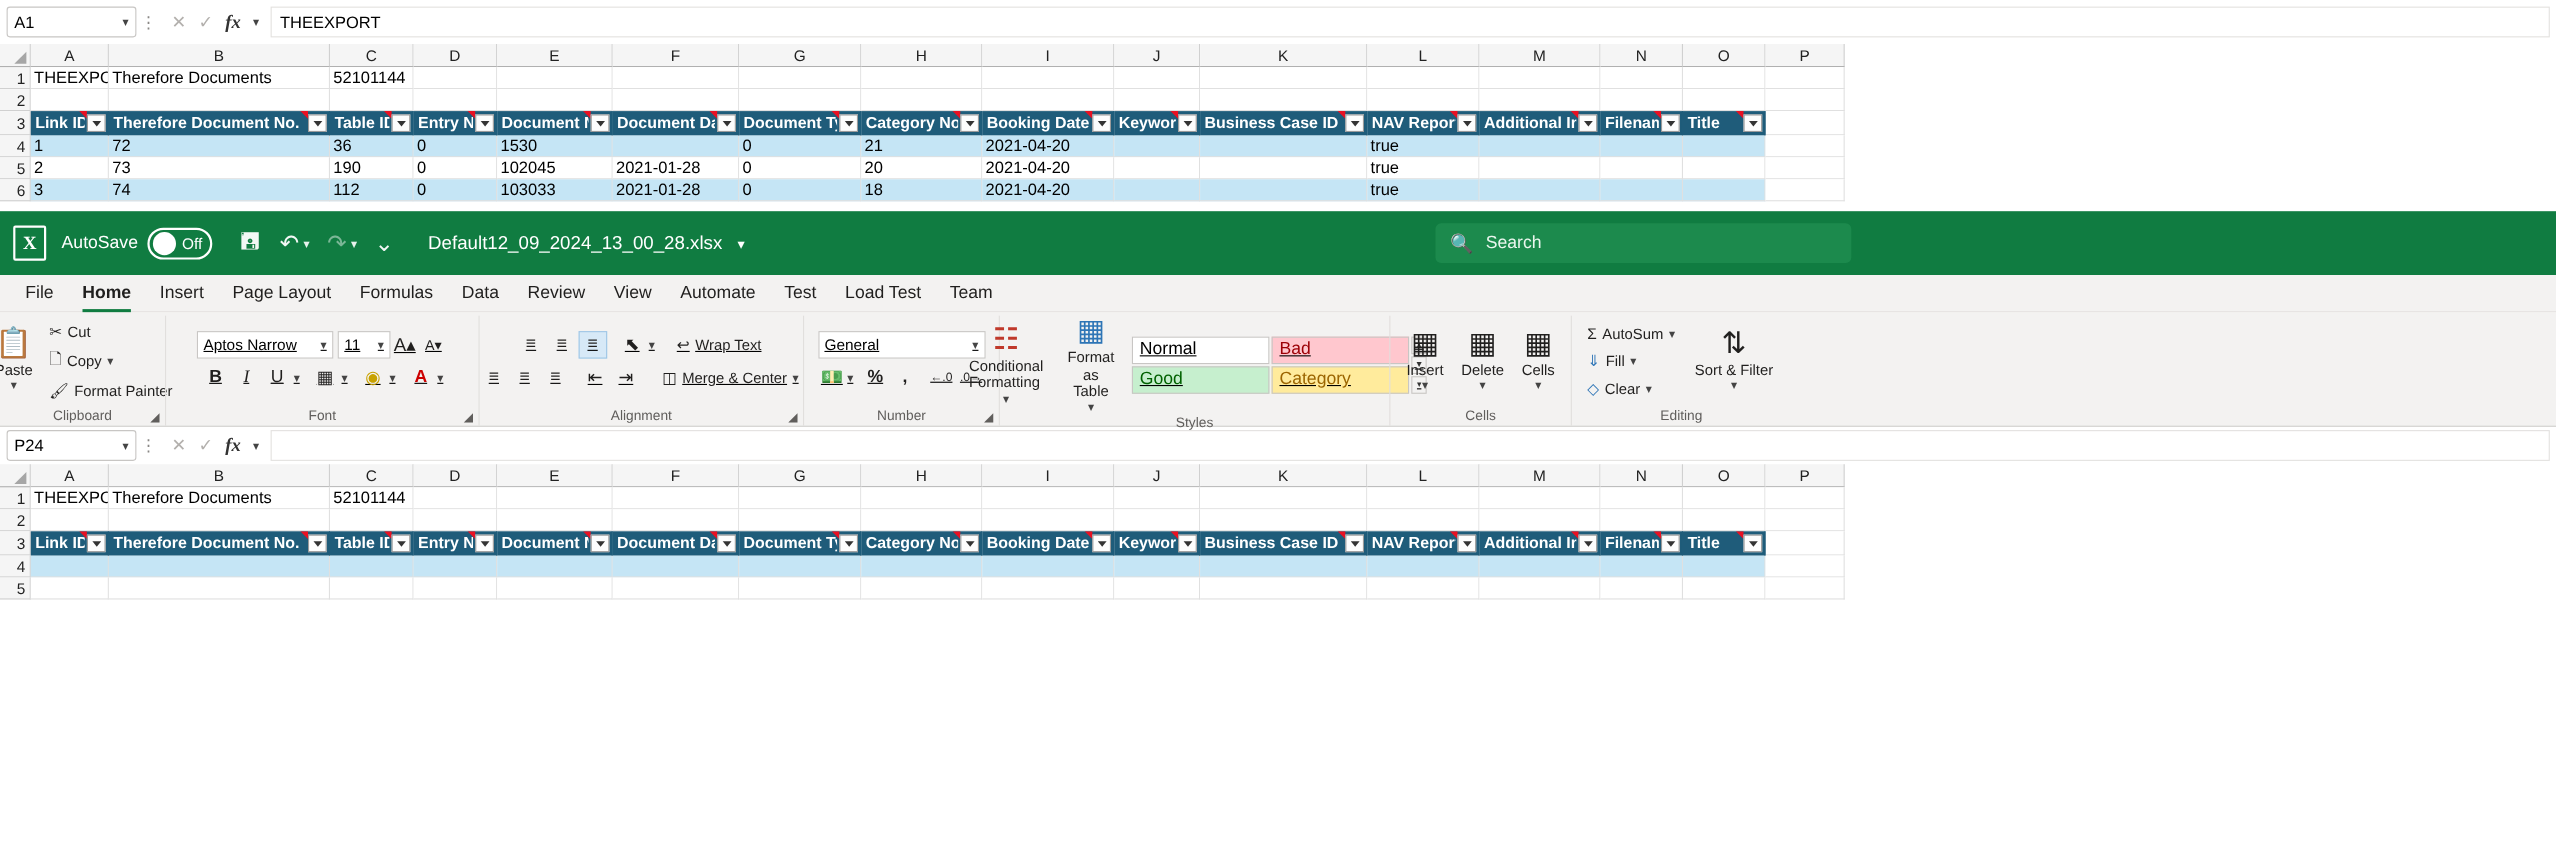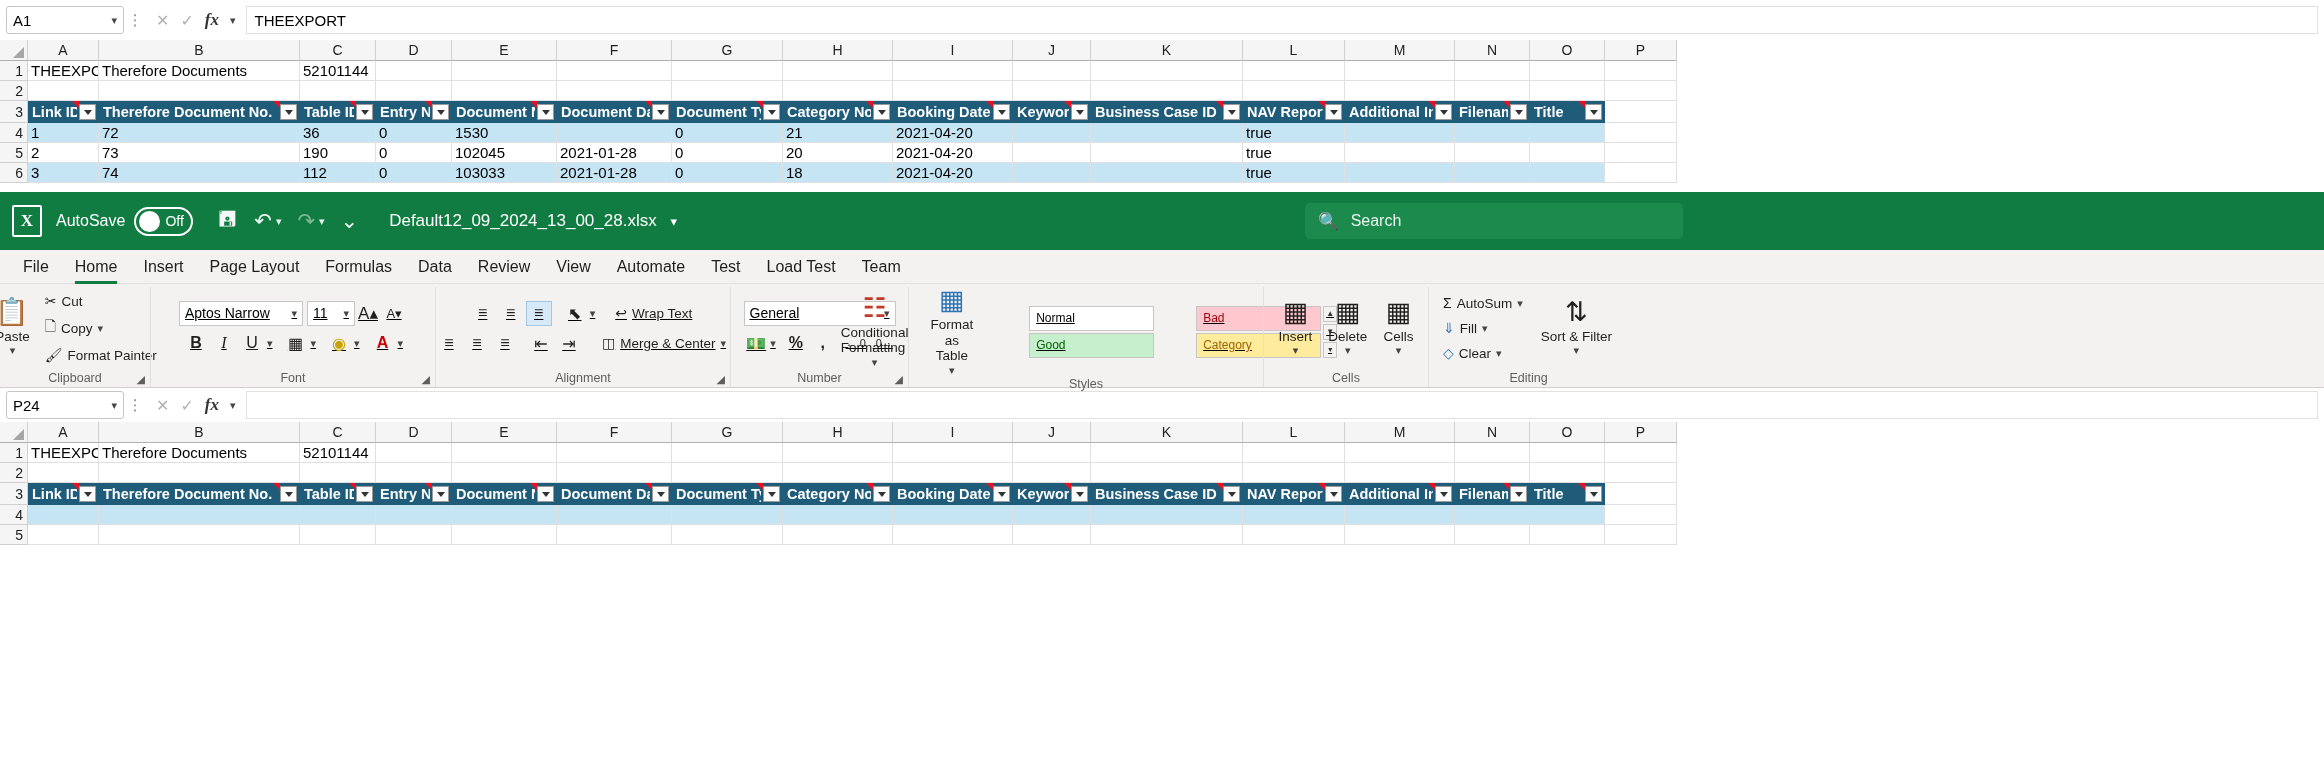--- a/index.html
+++ b/index.html
@@ -102,21 +102,21 @@
   .doc-title .chev { color:#fff; margin-left:9px; font-size:13px; }
   .searchbox {
     width:378px; height:36px; background:#1c8a4d; border-radius:5px; display:flex; align-items:center;
     padding:0 13px; color:#eaf6ee; font-size:16px;
   }
   .searchbox .mag { margin-right:11px; font-size:17px; }
 
   
   .tabsbar { height:34px; background:#f3f2f1; display:flex; align-items:center; padding:0 10px; border-bottom:1px solid #e1dfdd; }
   .tab { padding:0 13px; height:30px; display:flex; align-items:center; font-size:16px; color:#201f1e; }
-  .tab.active { font-weight:normal; position:relative; }
+  .tab.active { font-weight:bold; position:relative; }
   .tab.active::after { content:""; position:absolute; left:13px; right:13px; bottom:-2px; height:3px; background:#107c41; }
 
   
   .ribbon { height:104px; background:#f3f2f1; display:flex; align-items:stretch; padding:3px 0 0 0; border-bottom:1px solid #d2d0ce; position:relative; }
   .rgroup { display:flex; flex-direction:column; align-items:center; padding:0 7px; position:relative; height:100%; }
   .rgroup + .rgroup { border-left:1px solid #e1dfdd; }
   .rgroup .gbody { flex:1; display:flex; align-items:center; }
   .rgroup .gname { font-size:12.5px; color:#605e5c; height:18px; display:flex; align-items:center; }
   .dlg-launcher { position:absolute; right:5px; bottom:1px; font-size:11px; color:#605e5c; }
 
@@ -124,21 +124,21 @@
   .bigbtn .glyph { font-size:27px; line-height:1; margin-bottom:3px; }
   .smallbtn { display:flex; align-items:center; font-size:13.5px; color:#201f1e; padding:2px 4px; white-space:nowrap; }
   .smallbtn .g { margin-right:5px; font-size:14px; }
 
   .fontname { width:124px;height:25px;border:1px solid #c8c6c4;background:#fff; display:flex; align-items:center; padding:0 5px; font-size:14px; }
   .fontsize { width:48px;height:25px;border:1px solid #c8c6c4;background:#fff; display:flex; align-items:center; padding:0 5px; font-size:14px; margin-left:4px; }
   .fbtn { width:26px;height:25px; display:flex;align-items:center;justify-content:center; font-size:16px; color:#201f1e; }
   .fbtn.sel { background:#d7e9f7; border:1px solid #9fc6e5; }
   .numfmt { width:152px;height:25px;border:1px solid #c8c6c4;background:#fff; display:flex; align-items:center; padding:0 5px; font-size:14px; }
 
-  .stylecell { width:125px;height:25px; border:1px solid #c8c6c4; display:flex;align-items:center; padding:0 6px; font-size:12px;margin-left:40px; }
+  .stylecell { width:125px;height:25px; border:1px solid #c8c6c4; display:flex;align-items:center; padding:0 6px; font-size:16px; }
   .sty-normal { background:#fff; color:#000; }
   .sty-bad { background:#ffc7ce; color:#9c0006; }
   .sty-good { background:#c6efce; color:#006100; }
   .sty-neutral { background:#ffeb9c; color:#9c6500; }
   .stylescroll { width:14px; display:flex; flex-direction:column; justify-content:space-between; height:52px; margin-left:2px; }
   .ssbtn { width:14px;height:16px;border:1px solid #c8c6c4;background:#f3f2f1; display:flex;align-items:center;justify-content:center; font-size:8px; color:#333; }
 
   
   .fbar2 { height:34px; }
 

